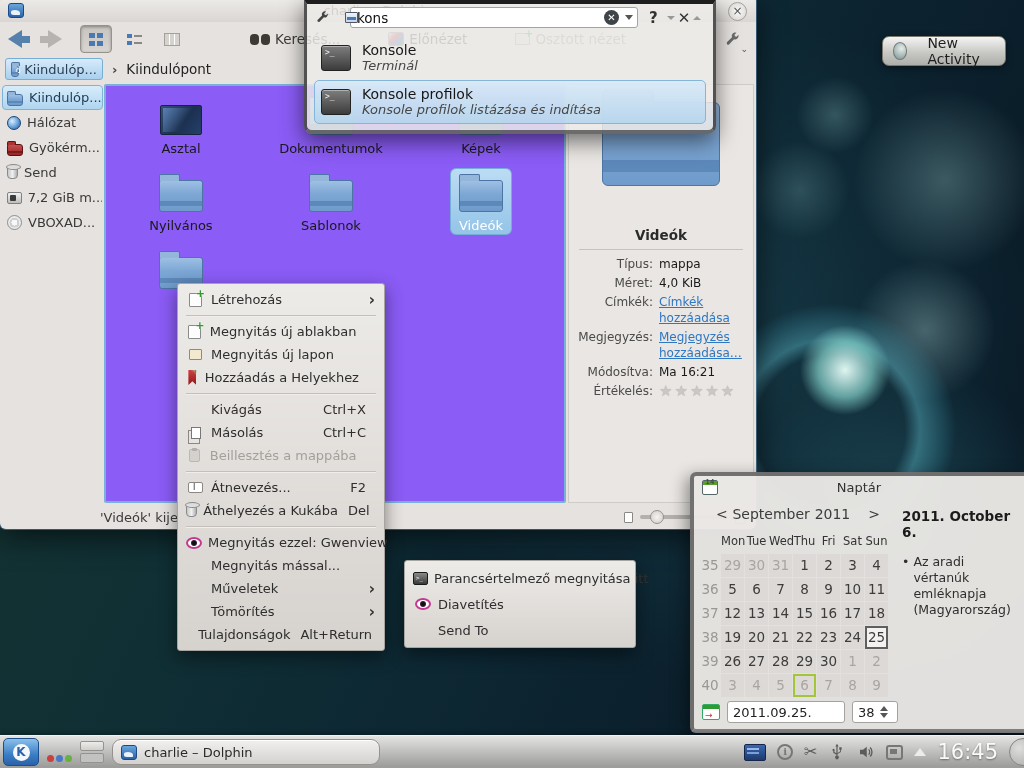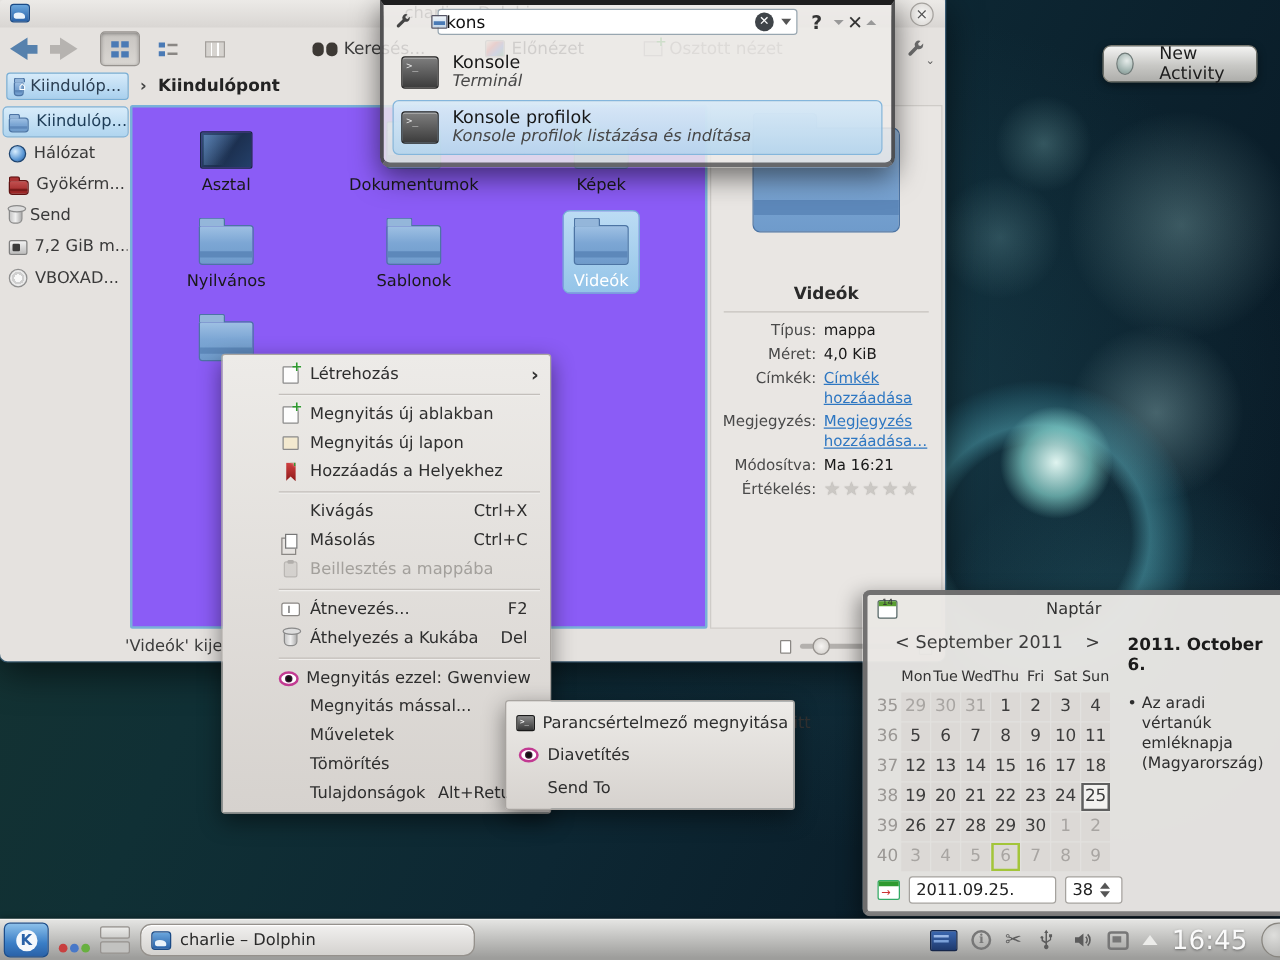--- a/index.html
+++ b/index.html
@@ -125,21 +125,21 @@
   .ic-cols{width:16px;height:13px;border:1px solid #a39f9b;
     background:linear-gradient(90deg,#d6d3cf 0 4px,#fff 4px 5px,#d6d3cf 5px 9px,#fff 9px 10px,#d6d3cf 10px 16px);}
   .tool-item{display:flex;align-items:center;gap:5px;font-size:13.5px;color:#3c3c3c;padding-left:42px;}
   .tool-item.dim{color:#8a8784;}
   .settings-btn{margin-left:auto;position:relative;width:36px;height:30px;display:flex;align-items:center;justify-content:center;}
   .settings-btn .chev{position:absolute;right:2px;bottom:0;font-size:9px;color:#555;}
   .crumbbar{position:absolute;left:0;right:0;top:56px;height:26px;display:flex;align-items:center;padding-left:5px;}
   .place-btn{display:flex;align-items:center;gap:5px;width:98px;height:22px;padding:0 5px;font-size:13px;color:#2b3e52;
     background:linear-gradient(#d7ebfa,#a9d0ee);border:1px solid #77aed6;border-radius:3px;}
   .crumb-sep{margin:0 9px;color:#444;font-weight:bold;font-size:13px;}
-  .crumb-current{font-weight:bold;font-size:13.5px;color:#232323;}
+  .crumb-current{font-weight:normal;font-size:13.5px;color:#232323;}
   .places{position:absolute;left:2px;top:84px;width:101px;bottom:26px;padding-top:1px;}
   .place-item{display:flex;align-items:center;gap:6px;height:25px;padding-left:4px;font-size:13px;color:#3a3a3a;border:1px solid transparent;}
   .place-item.selected{background:linear-gradient(#d8ecfa,#b0d5ef);border:1px solid #7fb2d8;border-radius:4px;color:#1d3c57;}
   .place-item .plabel{white-space:nowrap;overflow:hidden;}
   .main-view{position:absolute;left:104px;top:84px;width:462px;height:419px;background:#8b5cf6;border:2px solid #79b1d9;border-radius:2px;}
   .main-grid{position:absolute;inset:0;padding-top:5px;display:grid;grid-template-columns:repeat(3,150px);grid-auto-rows:77px;justify-items:center;}
   .folder-cell{display:flex;flex-direction:column;align-items:center;}
   .cell-inner{display:flex;flex-direction:column;align-items:center;gap:6px;padding:2px 9px 2px;border-radius:6px;}
   .icon-box{height:42px;display:flex;align-items:flex-end;}
   .flabel{font-size:13px;color:#191919;line-height:15px;min-height:15px;}
@@ -181,21 +181,21 @@
   .kr-monitor{position:absolute;left:38px;top:8px;}
   .kr-results{padding:5px 7px 6px;}
   .kr-row{display:flex;align-items:center;gap:11px;height:44px;padding:0 6px;border-radius:5px;border:1px solid transparent;}
   .kr-row.selected{background:linear-gradient(rgba(215,234,249,.85),rgba(175,211,238,.8));border:1px solid #84b6dc;}
   .kr-text{display:flex;flex-direction:column;line-height:16px;}
   .kr-title{font-size:14px;color:#161616;}
   .kr-sub{font-style:italic;font-size:13px;color:#474747;}
   
   .menu{position:absolute;background:linear-gradient(#edebe8,#d6d2ce);border:1px solid #a8a4a0;border-radius:3px;
     box-shadow:0 6px 18px rgba(0,0,0,.45);padding:4px 0;}
-  .cmenu{left:177px;top:283px;width:264px;z-index:70;padding-left:37px;}
+  .cmenu{left:177px;top:283px;width:208px;z-index:70;}
   .submenu{left:404px;top:560px;width:232px;z-index:75;}
   .mrow{display:flex;align-items:center;height:23px;padding:0 9px 0 8px;font-size:13px;color:#2e2e2e;}
   .submenu .mrow{height:26px;}
   .micon{width:19px;display:flex;justify-content:center;align-items:center;margin-right:6px;}
   .mlabel{flex:1;white-space:nowrap;}
   .mshort{margin-left:10px;color:#2e2e2e;}
   .marrow{width:9px;text-align:right;}
   .marrow.has-sub::after{content:"›";font-size:15px;font-weight:bold;color:#333;}
   .mrow.disabled{color:#a3a09c;}
   .mrow.disabled .paste-icon{opacity:.55;}

